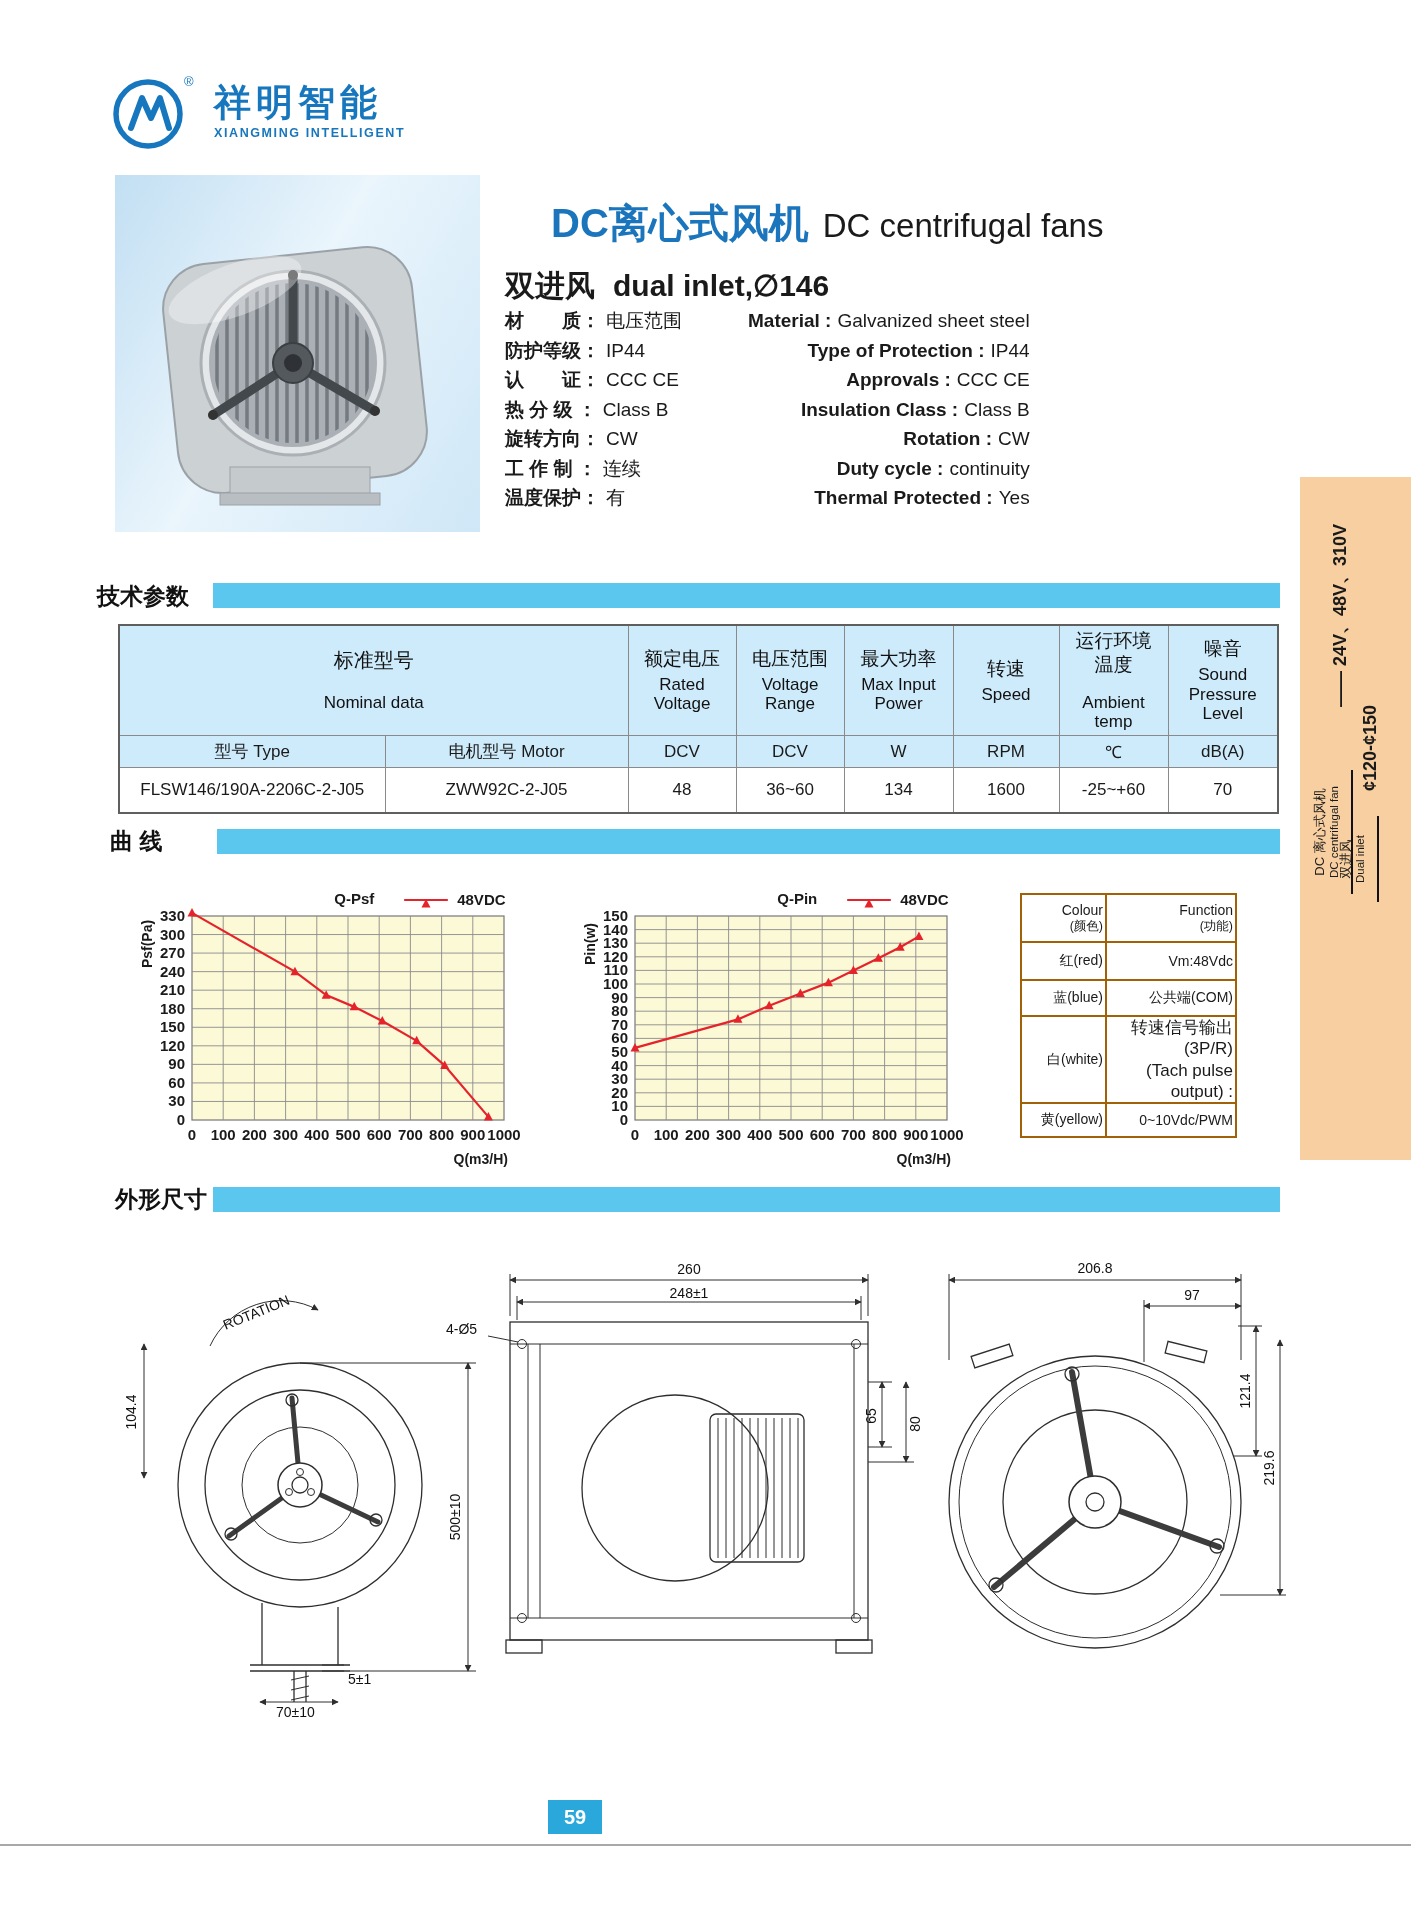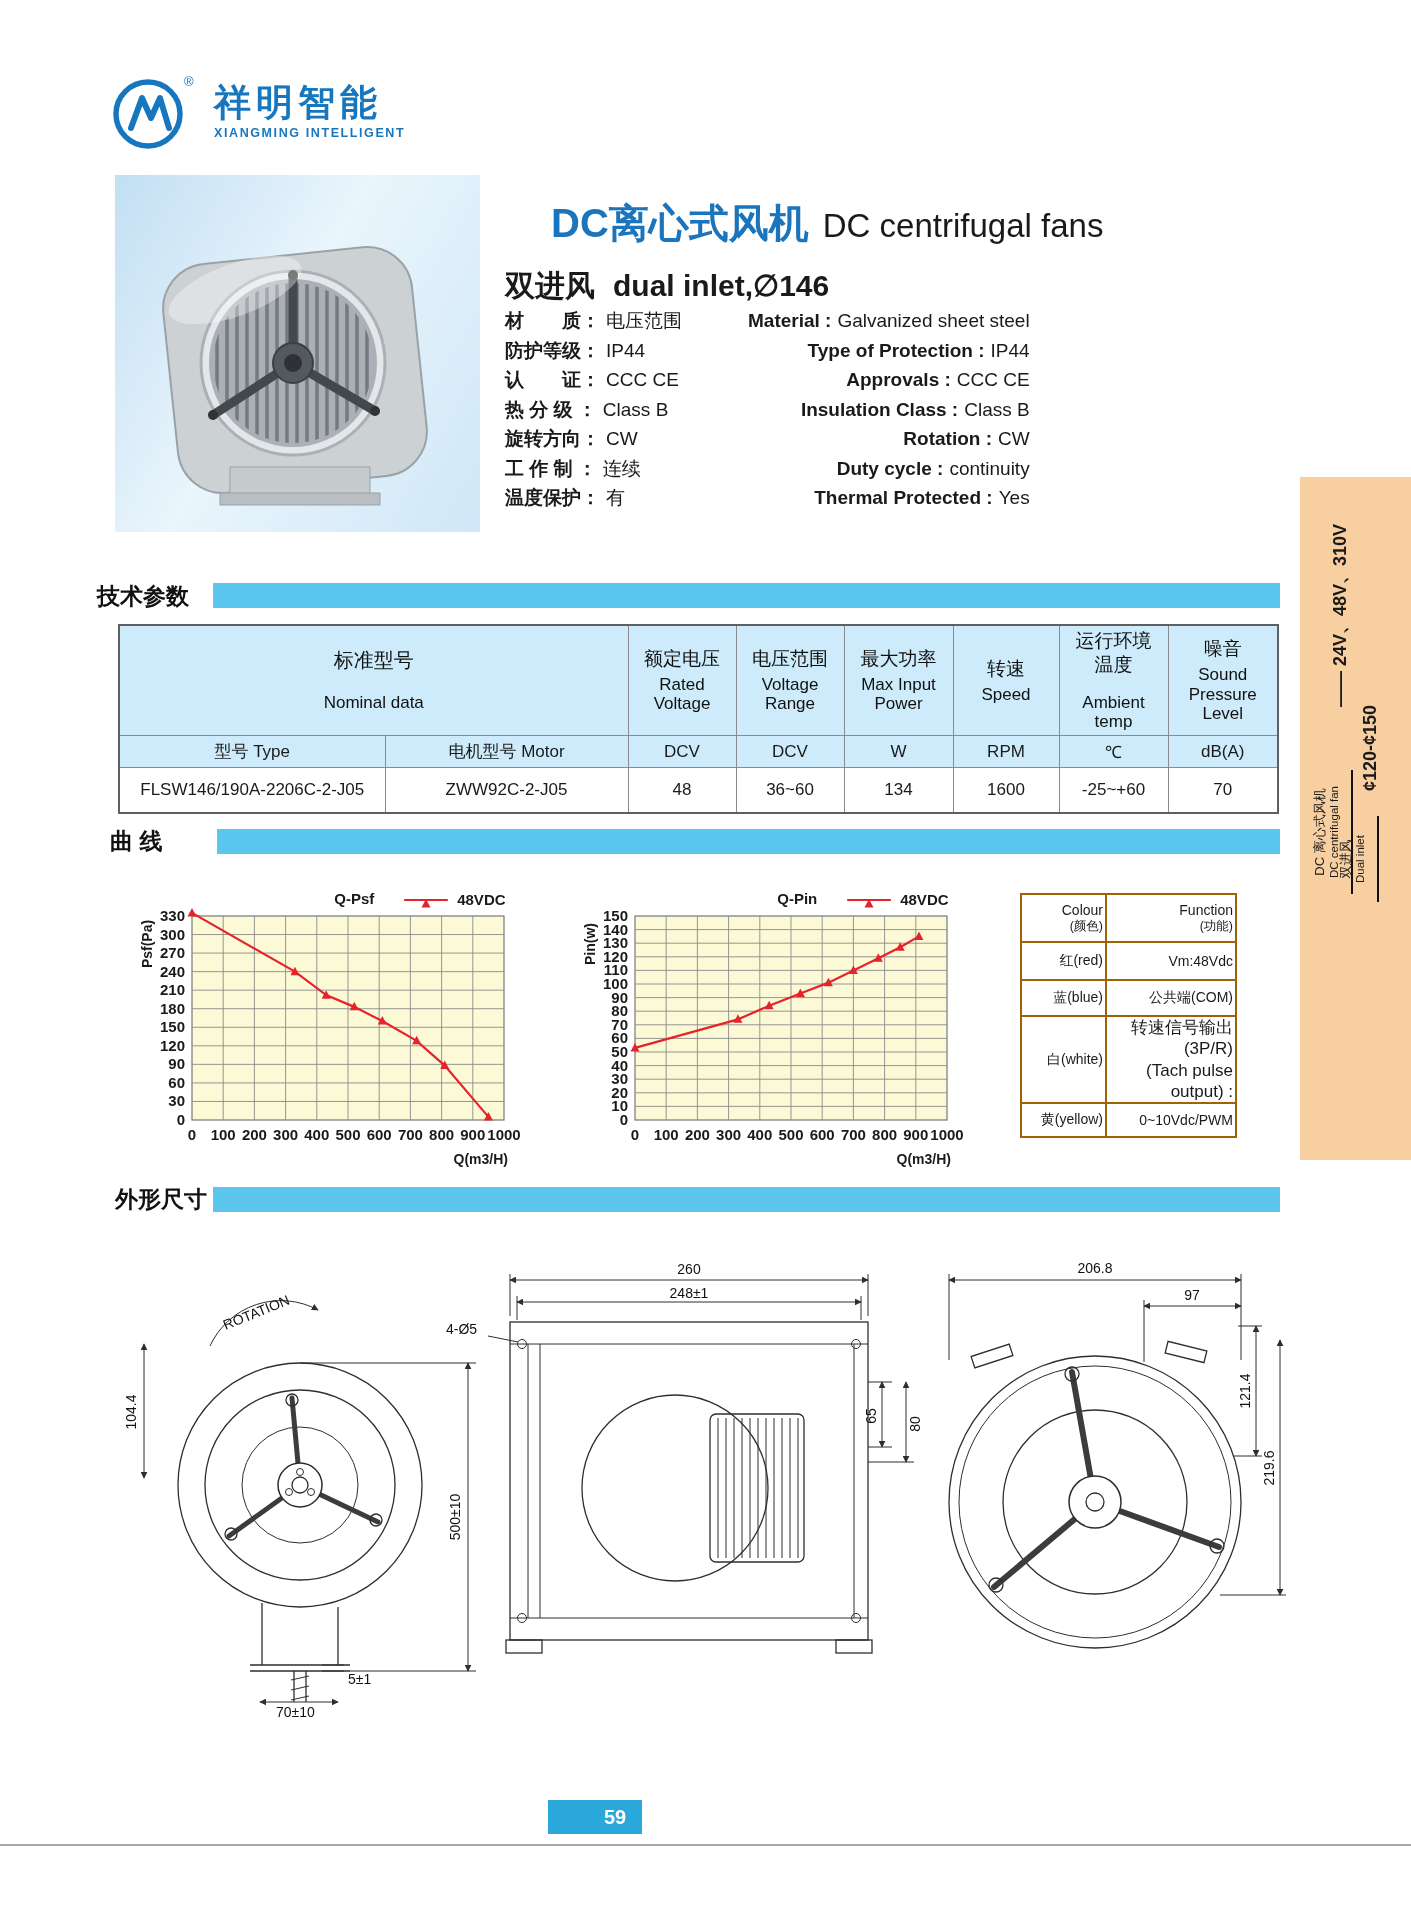--- a/index.html
+++ b/index.html
@@ -63,21 +63,21 @@
   #sb1{left:1255px;top:610px;width:170px;height:24px;font-size:18px;font-weight:600;}
   #sb2{left:1317px;top:736px;width:110px;height:24px;font-size:18px;font-weight:600;}
   #sb3{left:1271px;top:812px;width:124px;height:38px;border-bottom:2px solid #111;line-height:1.15;}
   #sb3 .l1{font-size:13px;display:block;}
   #sb3 .l2{font-size:11.5px;display:block;}
   #sb4{left:1316px;top:839px;width:86px;height:38px;border-bottom:2px solid #111;line-height:1.15;}
   #sb4 .l1{font-size:13px;display:block;}
   #sb4 .l2{font-size:11.5px;display:block;}
   
   #badge{left:548px;top:1800px;width:54px;height:34px;background:#2AA7DB;color:#fff;
-         font-size:20px;font-weight:bold;display:flex;align-items:center;justify-content:center;padding-left:40px;}
+         font-size:20px;font-weight:bold;display:flex;align-items:center;justify-content:center;}
   #footer-line{left:0;top:1844px;width:1411px;height:2px;background:#a8a8a8;}
 </style>
 </head>
 <body>
 
 <div id="page">
 
   <div class="abs" id="logo">
     <svg width="92" height="88" viewBox="0 0 92 88">
       <circle cx="40" cy="46" r="32" fill="none" stroke="#1777BE" stroke-width="5.5"></circle>

